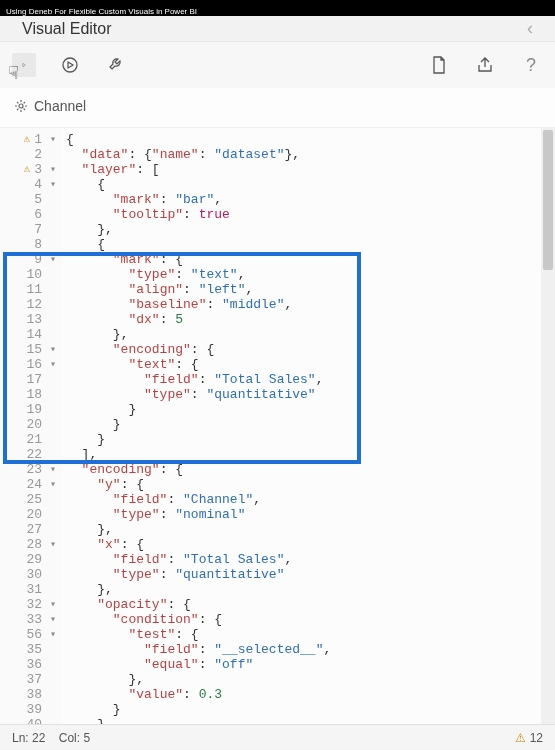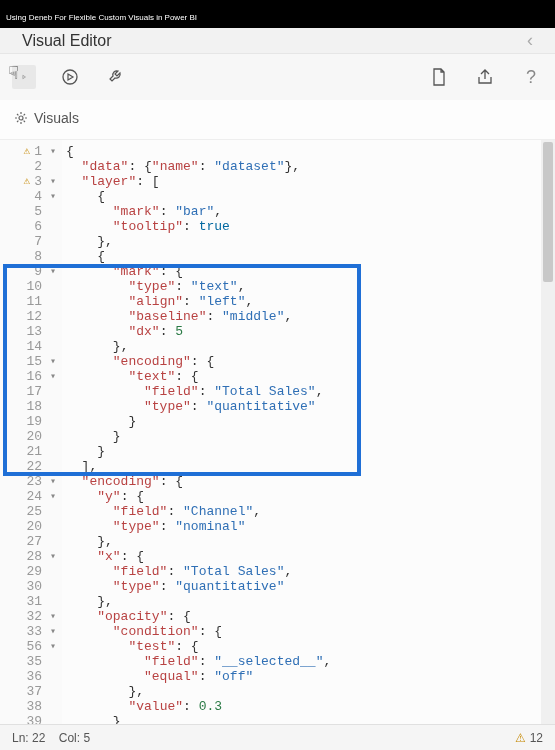--- a/index.html
+++ b/index.html
@@ -8,21 +8,21 @@
     height: 750px;
     font-family: 'Segoe UI', Arial, sans-serif;
     background: #f5f5f5;
     overflow: hidden;
     position: relative;
   }
   .top-strip {
     background: #000;
     color: #fff;
     font-size: 8px;
-    padding: 14px 6px;
+    padding: 8px 6px;
     height: 12px;
     line-height: 8px;
   }
   .header {
     background: #f2f2f2;
     padding: 0 22px;
     height: 26px;
     display: flex;
     align-items: center;
     justify-content: space-between;
@@ -101,21 +101,21 @@
     padding-top: 4px;
     padding-left: 4px;
     white-space: pre;
     color: #333;
     position: relative;
   }
   .code-line { height: 15px; }
   .k { color: #b84242; }   
   .s { color: #2f6fb5; }   
   .n { color: #2a7a45; }   
-  .b { color: #0369a1; margin-top: 40px; }   
+  .b { color: #be185d; margin-top: 40px; }   
   .p { color: #333; }      
   .highlight-box {
     position: absolute;
     left: 3px;
     top: 124px;
     width: 358px;
     height: 212px;
     border: 4px solid #1f6fd6;
     pointer-events: none;
     z-index: 5;
@@ -198,21 +198,21 @@
 </div>
 
 <span class="hand-cursor">☟</span>
 
 <div class="tabs">
   <div class="tab">
     <svg width="14" height="14" viewBox="0 0 14 14">
         <circle cx="7" cy="7" r="2" fill="none" stroke="#666" stroke-width="1.2"></circle>
         <path d="M7 1v2M7 11v2M1 7h2M11 7h2M3 3l1.4 1.4M9.6 9.6L11 11M11 3L9.6 4.4M4.4 9.6L3 11" stroke="#666" stroke-width="1.2"></path>
       </svg>
-    <span>Visuals</span>
+    <span>Channel</span>
   </div>
 </div>
 
 <div class="editor">
   <div class="highlight-box"></div>
   <div class="gutter" id="gutter">
       <div class="gutter-line">
         <span class="warn">⚠</span>
         <span>1</span>
         <span class="fold">▾</span>

